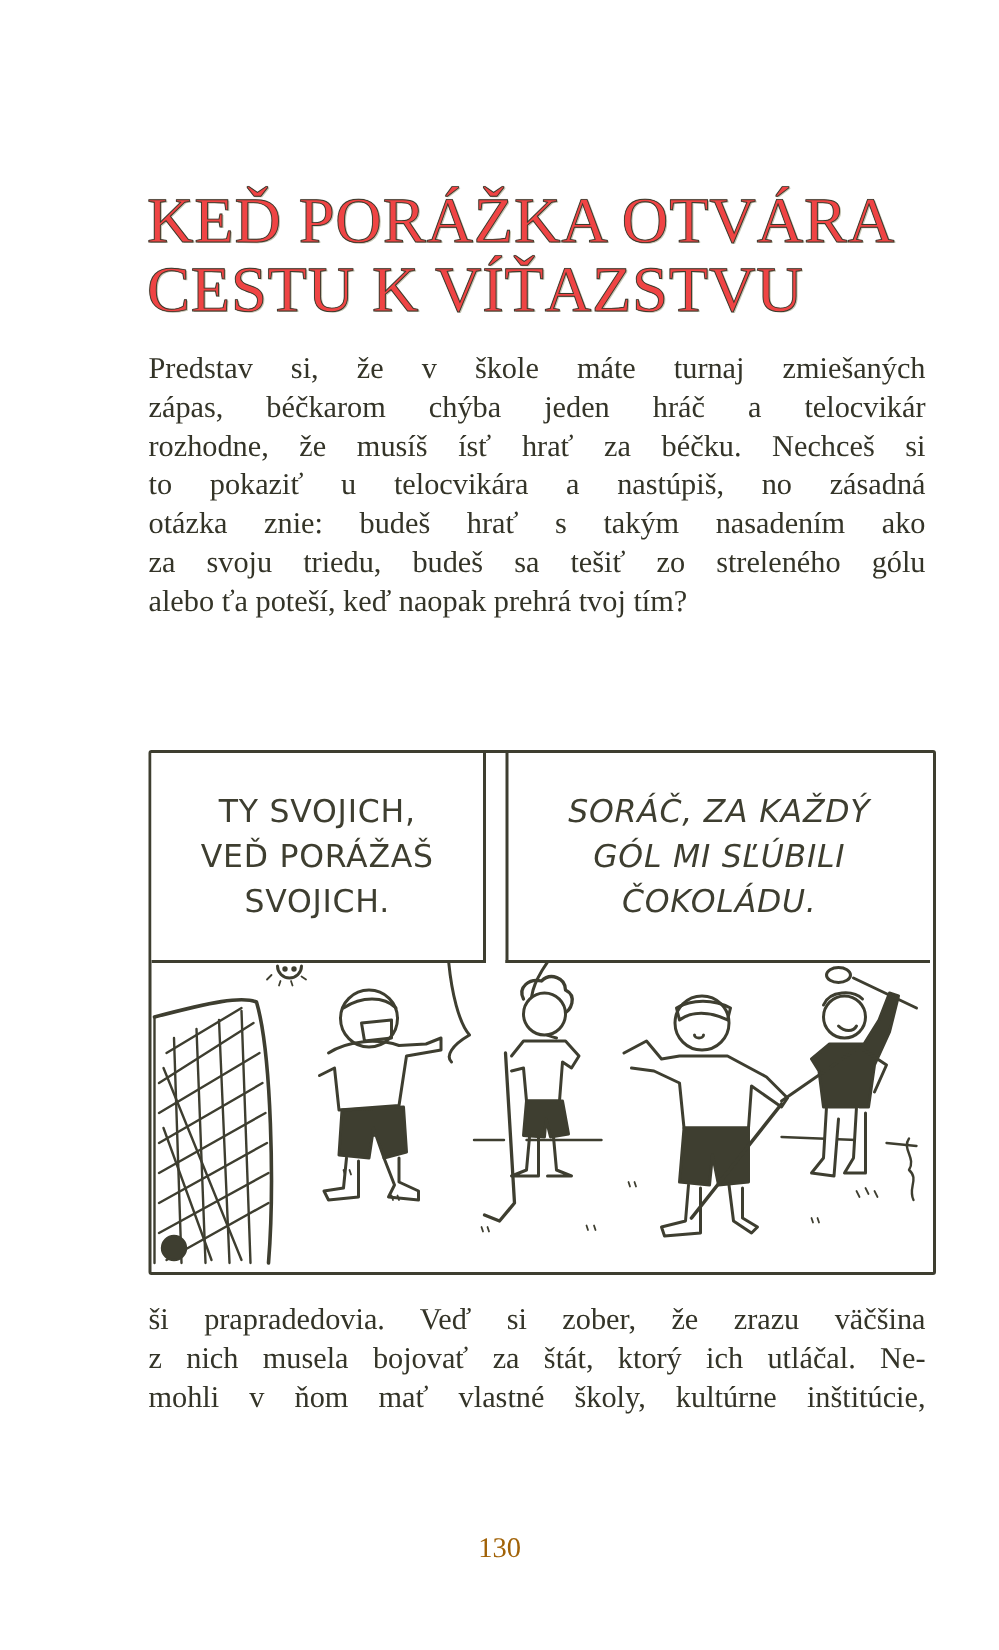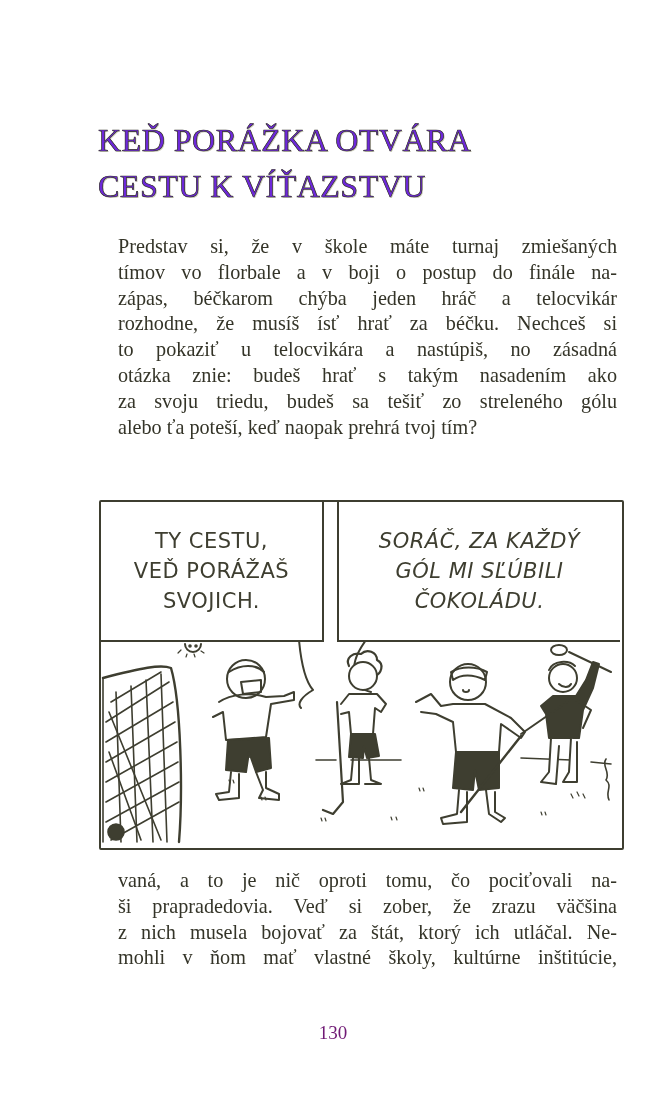--- a/index.html
+++ b/index.html
@@ -4,35 +4,35 @@
 <style>
   html, body { margin: 0; padding: 0; background: #ffffff; }
   body {
     width: 666px; height: 1100px; position: relative; overflow: hidden;
     font-family: "Liberation Serif", "DejaVu Serif", serif;
     color: #3a3a2c;
   }
   .title {
     position: absolute; left: 98px; top: 96px; width: 520px;
     font-family: "Liberation Serif", "DejaVu Serif", serif;
-    font-size: 32px; line-height: 46px; letter-spacing: 0.5px;
-    color: #6d28d9;
+    font-size: 43px; line-height: 46px; letter-spacing: 0.5px;
+    color: #ef4444;
     text-transform: uppercase;
     font-weight: normal;
     text-shadow: 0 0 0.6px #2e2e22, 1px 1px 0 #c9c9b8;
     -webkit-text-stroke: 0.6px #3a3a2c;
   }
   .title span { display: block; white-space: nowrap; }
   .para {
     position: absolute; left: 99px; width: 518px;
     font-size: 20.2px; line-height: 25.8px;
     text-align: justify;
     color: #343428;
   }
-  .para .ln { display: block; text-align: justify; text-align-last: justify; white-space: nowrap; height: 25.8px; margin-left: 19px; }
+  .para .ln { display: block; text-align: justify; text-align-last: justify; white-space: nowrap; height: 25.8px; }
   .para .ln.last { text-align-last: left; }
   .para1 { top: 234px; }
   .para2 { top: 868px; }
 
   .comic {
     position: absolute; left: 99px; top: 500px; width: 521px; height: 346px;
     border: 2px solid #3e3e30;
     border-radius: 2px;
     background: #fff;
   }
@@ -45,46 +45,45 @@
     font-size: 21px; line-height: 30px; letter-spacing: 0.5px;
     color: #3e3e30;
     font-weight: normal;
   }
   .cap-left { left: 0; width: 221px; border-top: none; border-left: none; }
   .cap-right { left: 236px; width: 281px; border-top: none; border-right: none; font-style: italic; }
   .cap-text span { display: block; white-space: nowrap; }
   .scene { position: absolute; left: 0; top: 140px; width: 521px; height: 206px; }
   .page-number {
     position: absolute; left: 0; width: 666px; top: 1022px;
-    text-align: center; font-size: 19px; color: #701a75;
+    text-align: center; font-size: 19px; color: #a16207;
   }
 </style>
 </head>
 <body>
 
 <h1 class="title">
   <span>KEĎ PORÁŽKA OTVÁRA</span>
   <span>CESTU K VÍŤAZSTVU</span>
 </h1>
 
 <div class="para para1">
   <span class="ln">Predstav si, že v škole máte turnaj zmiešaných</span>
-  <span class="ln">tímov vo florbale a v boji o postup do finále na-</span>
   <span class="ln">zápas, béčkarom chýba jeden hráč a telocvikár</span>
   <span class="ln">rozhodne, že musíš ísť hrať za béčku. Nechceš si</span>
   <span class="ln">to pokaziť u telocvikára a nastúpiš, no zásadná</span>
   <span class="ln">otázka znie: budeš hrať s takým nasadením ako</span>
   <span class="ln">za svoju triedu, budeš sa tešiť zo streleného gólu</span>
   <span class="ln last">alebo ťa poteší, keď naopak prehrá tvoj tím?</span>
 </div>
 
 <div class="comic">
   <div class="caption cap-left">
     <div class="cap-text">
-      <span>TY CESTU,</span>
+      <span>TY SVOJICH,</span>
       <span>VEĎ PORÁŽAŠ</span>
       <span>SVOJICH.</span>
     </div>
   </div>
   <div class="caption cap-right">
     <div class="cap-text">
       <span>SORÁČ, ZA KAŽDÝ</span>
       <span>GÓL MI SĽÚBILI</span>
       <span>ČOKOLÁDU.</span>
     </div>
@@ -162,19 +161,18 @@
         <path d="M318 146 L319 149 M322 146 L323 149"></path>
         <path d="M440 170 L441 173 M444 170 L445 173"></path>
         <path d="M470 152 L472 156 M476 150 L478 154 M482 152 L484 156"></path>
         <path d="M505 117 C500 124 510 130 505 138 C512 144 504 150 508 158" stroke-width="1.6"></path>
       </g>
     </g>
   </svg>
 </div>
 
 <div class="para para2">
-  <span class="ln">vaná, a to je nič oproti tomu, čo pociťovali na-</span>
   <span class="ln">ši prapradedovia. Veď si zober, že zrazu väčšina</span>
   <span class="ln">z nich musela bojovať za štát, ktorý ich utláčal. Ne-</span>
   <span class="ln">mohli v ňom mať vlastné školy, kultúrne inštitúcie,</span>
 </div>
 
 <div class="page-number">130</div>
 
 </body></html>

